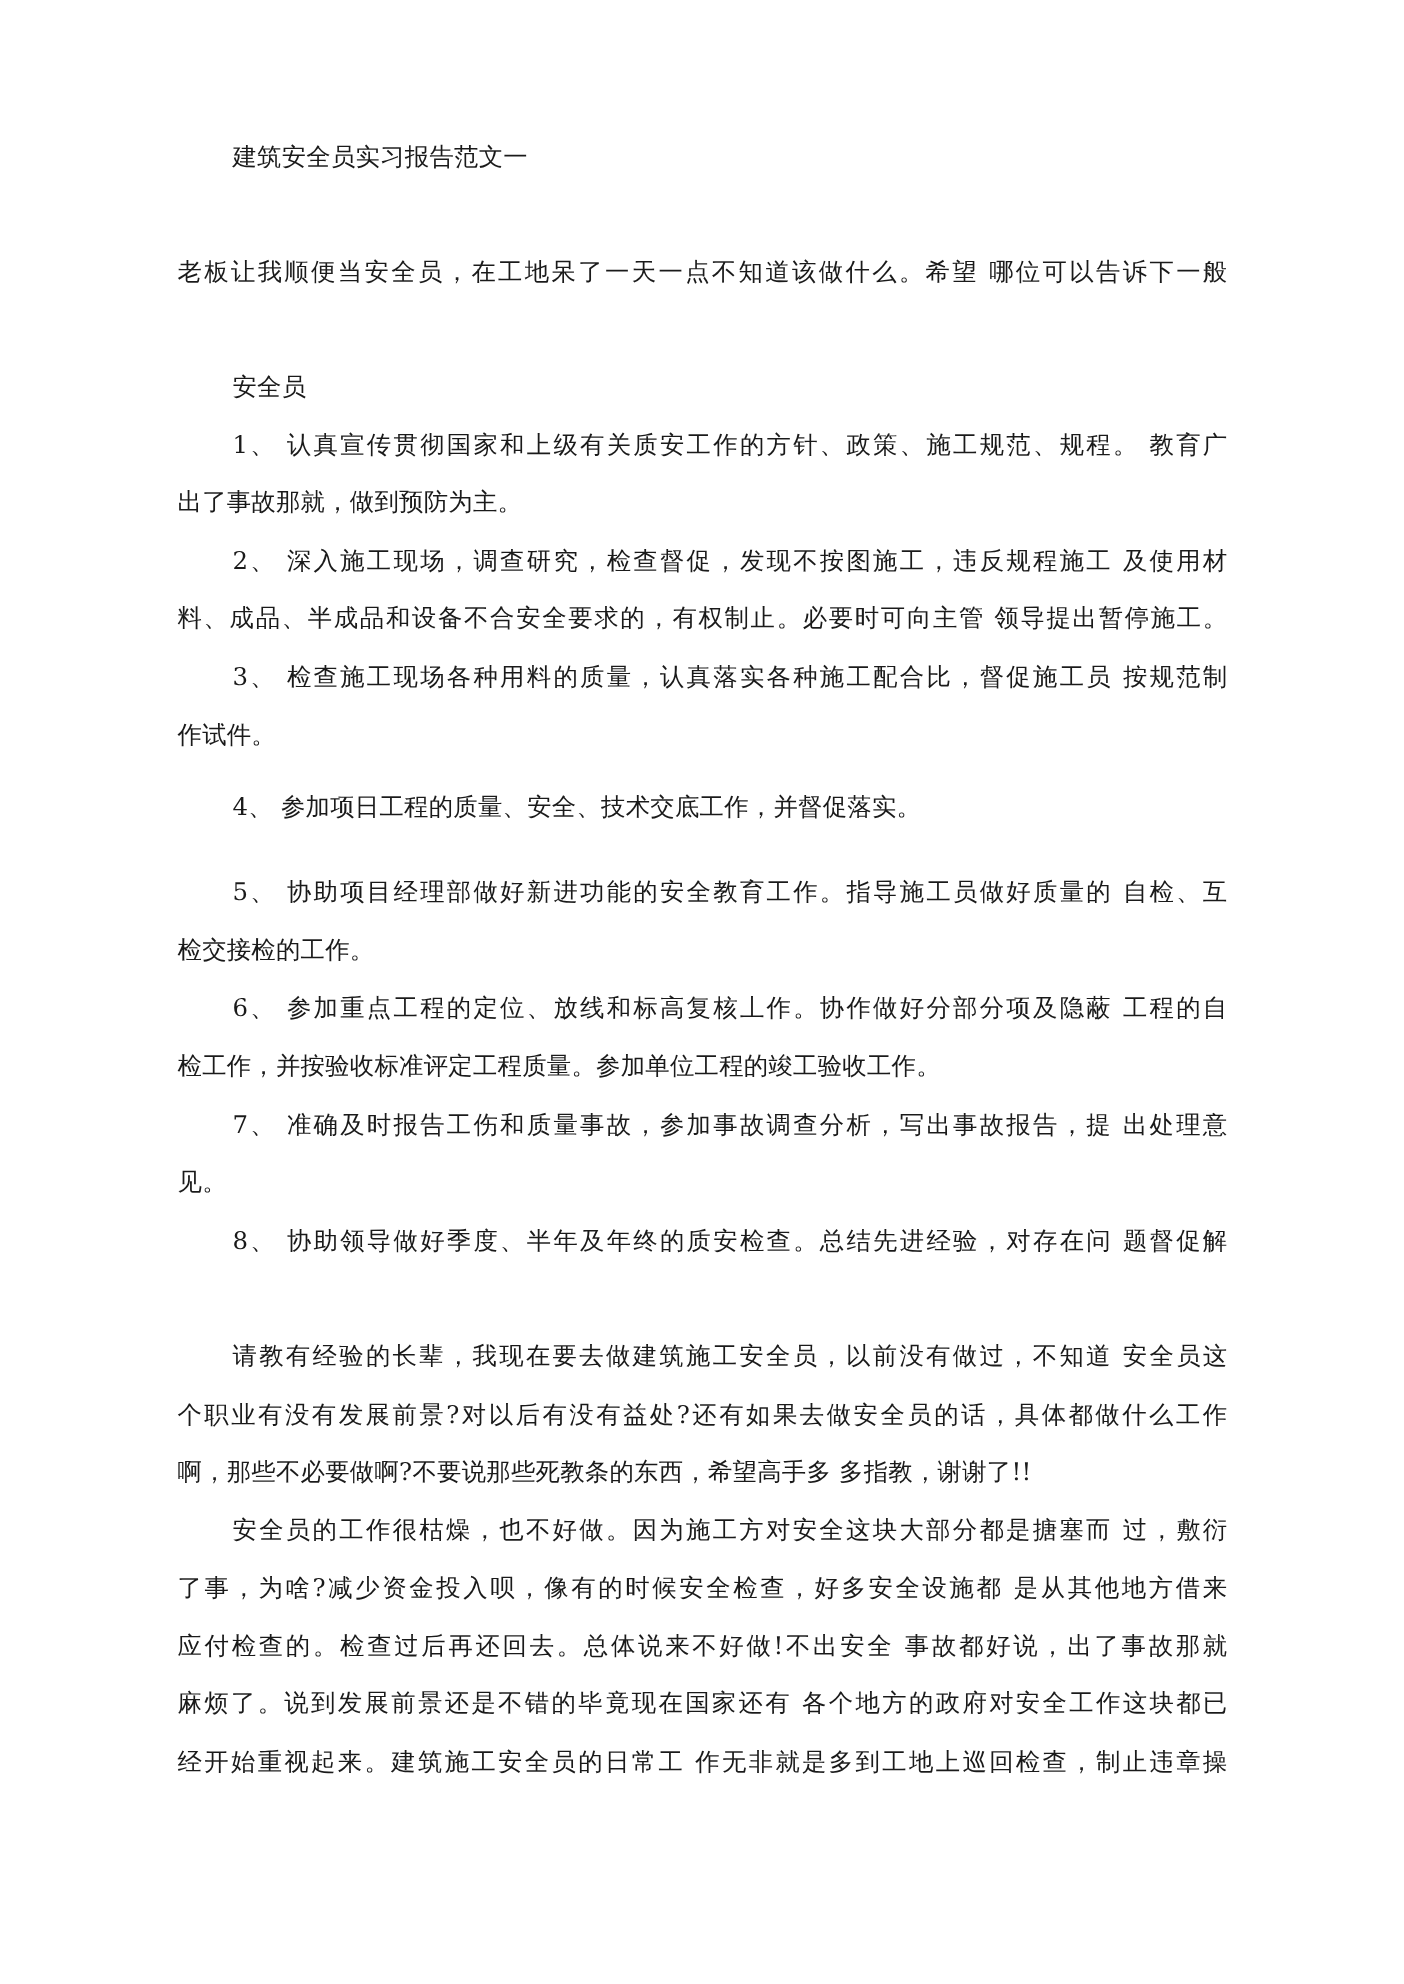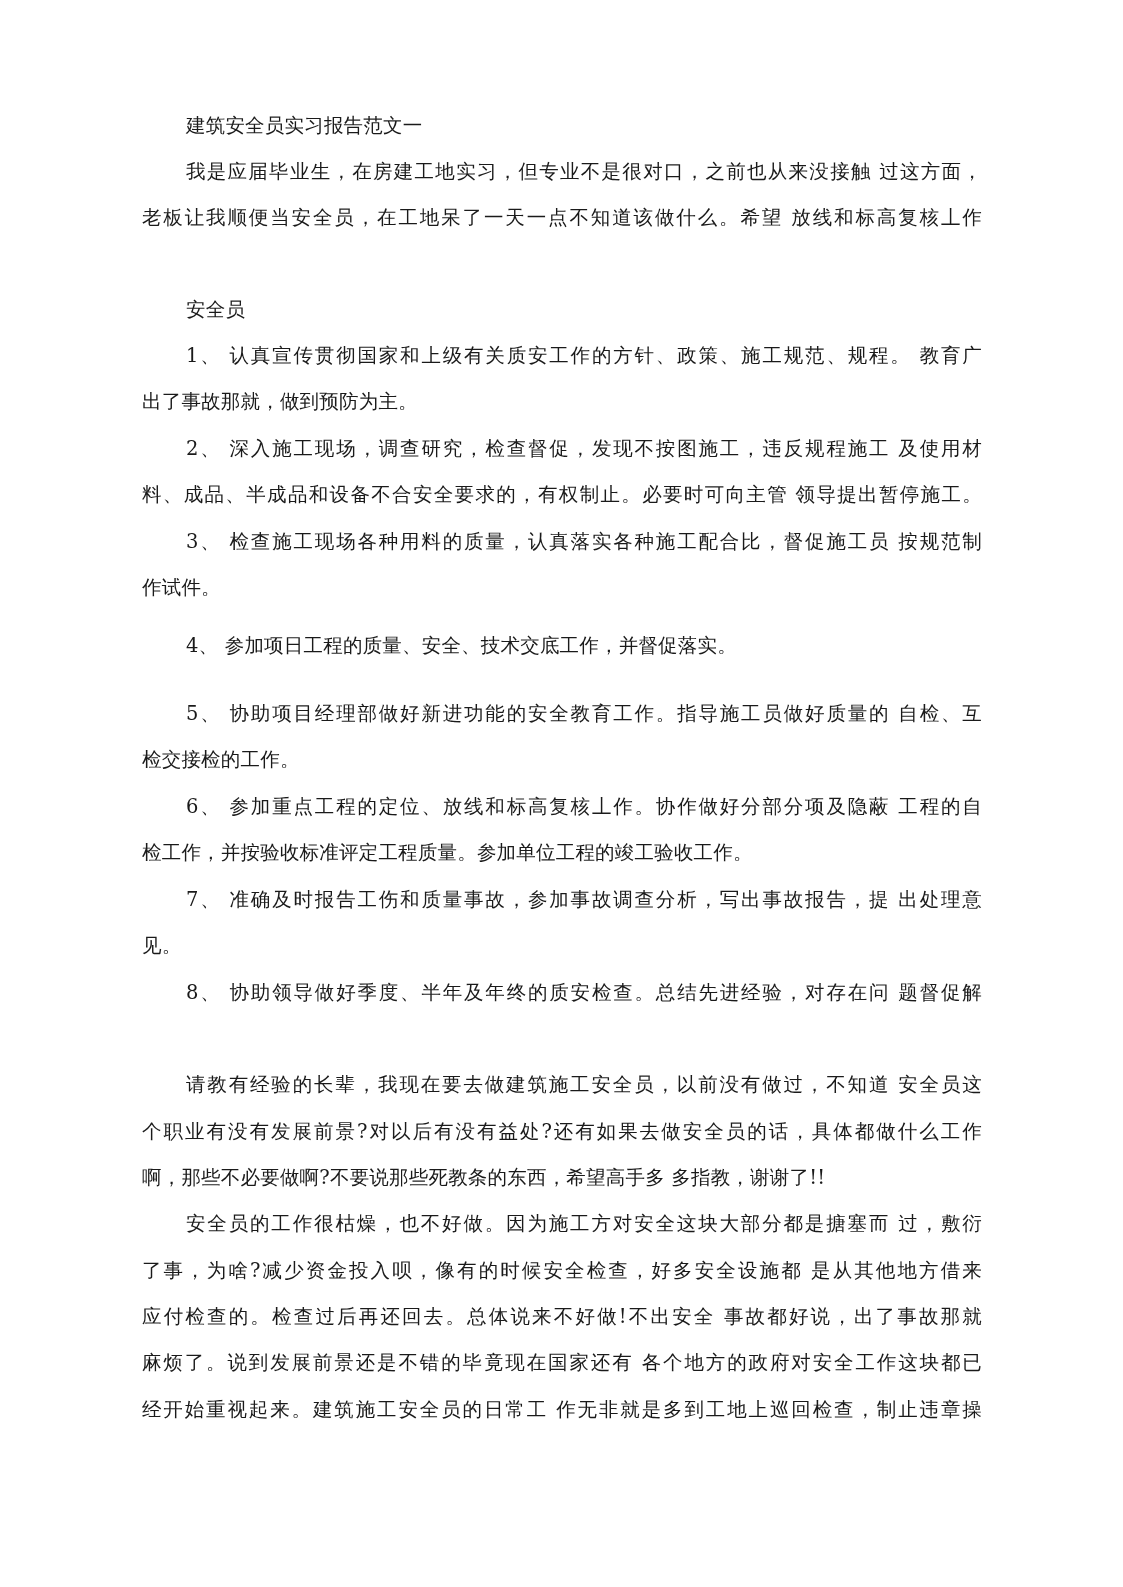--- a/index.html
+++ b/index.html
@@ -9,22 +9,21 @@
   .line { position: absolute; left: 142px; width: 840px; font-size: 19.5px; line-height: 24px;
           white-space: nowrap; text-align: justify; text-align-last: justify; letter-spacing: 0.2px; }
   .line.indent { left: 186px; width: 796px; }
   .line.noj { text-align-last: left; }
 </style>
 </head>
 <body>
 
 <div class="page">
   <div class="line indent noj" style="top:114px">建筑安全员实习报告范文一</div>
-  <div class="line indent" style="top:160px">我是应届毕业生，在房建工地实习，但专业不是很对口，之前也从来没接触 过这方面，</div>
-  <div class="line" style="top:206px">老板让我顺便当安全员，在工地呆了一天一点不知道该做什么。希望 放线和标高复核丄作</div>
+  <div class="line" style="top:206px">老板让我顺便当安全员，在工地呆了一天一点不知道该做什么。希望 哪位可以告诉下一般</div>
   <div class="line indent noj" style="top:298px">安全员</div>
   <div class="line indent" style="top:344px">1、 认真宣传贯彻国家和上级有关质安工作的方针、政策、施工规范、规程。 教育广</div>
   <div class="line noj" style="top:390px">出了事故那就，做到预防为主。</div>
   <div class="line indent" style="top:437px">2、 深入施工现场，调查研究，检查督促，发现不按图施工，违反规程施工 及使用材</div>
   <div class="line" style="top:483px">料、成品、半成品和设备不合安全要求的，有权制止。必要时可向主管 领导提出暂停施工。</div>
   <div class="line indent" style="top:530px">3、 检查施工现场各种用料的质量，认真落实各种施工配合比，督促施工员 按规范制</div>
   <div class="line noj" style="top:576px">作试件。</div>
   <div class="line indent noj" style="top:634px">4、 参加项日工程的质量、安全、技术交底工作，并督促落实。</div>
   <div class="line indent" style="top:702px">5、 协助项目经理部做好新进功能的安全教育工作。指导施工员做好质量的 自检、互</div>
   <div class="line noj" style="top:748px">检交接检的工作。</div>

